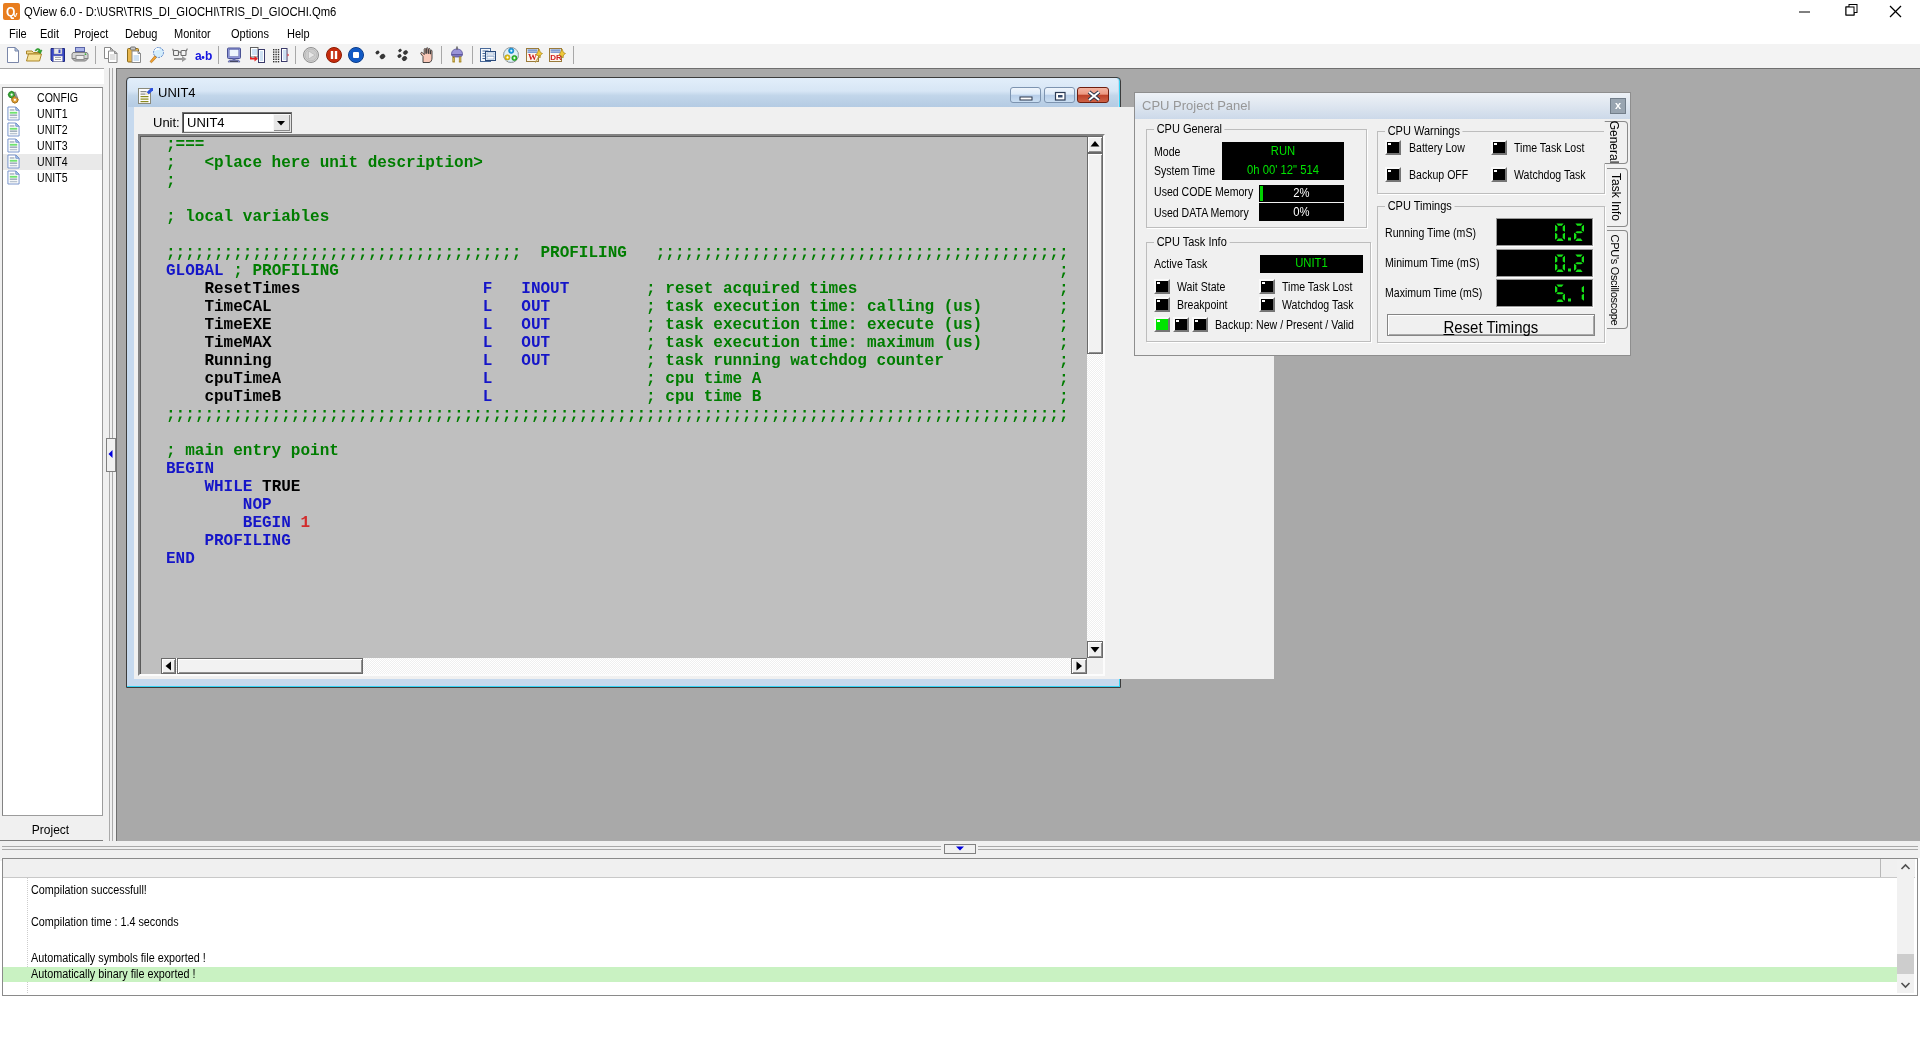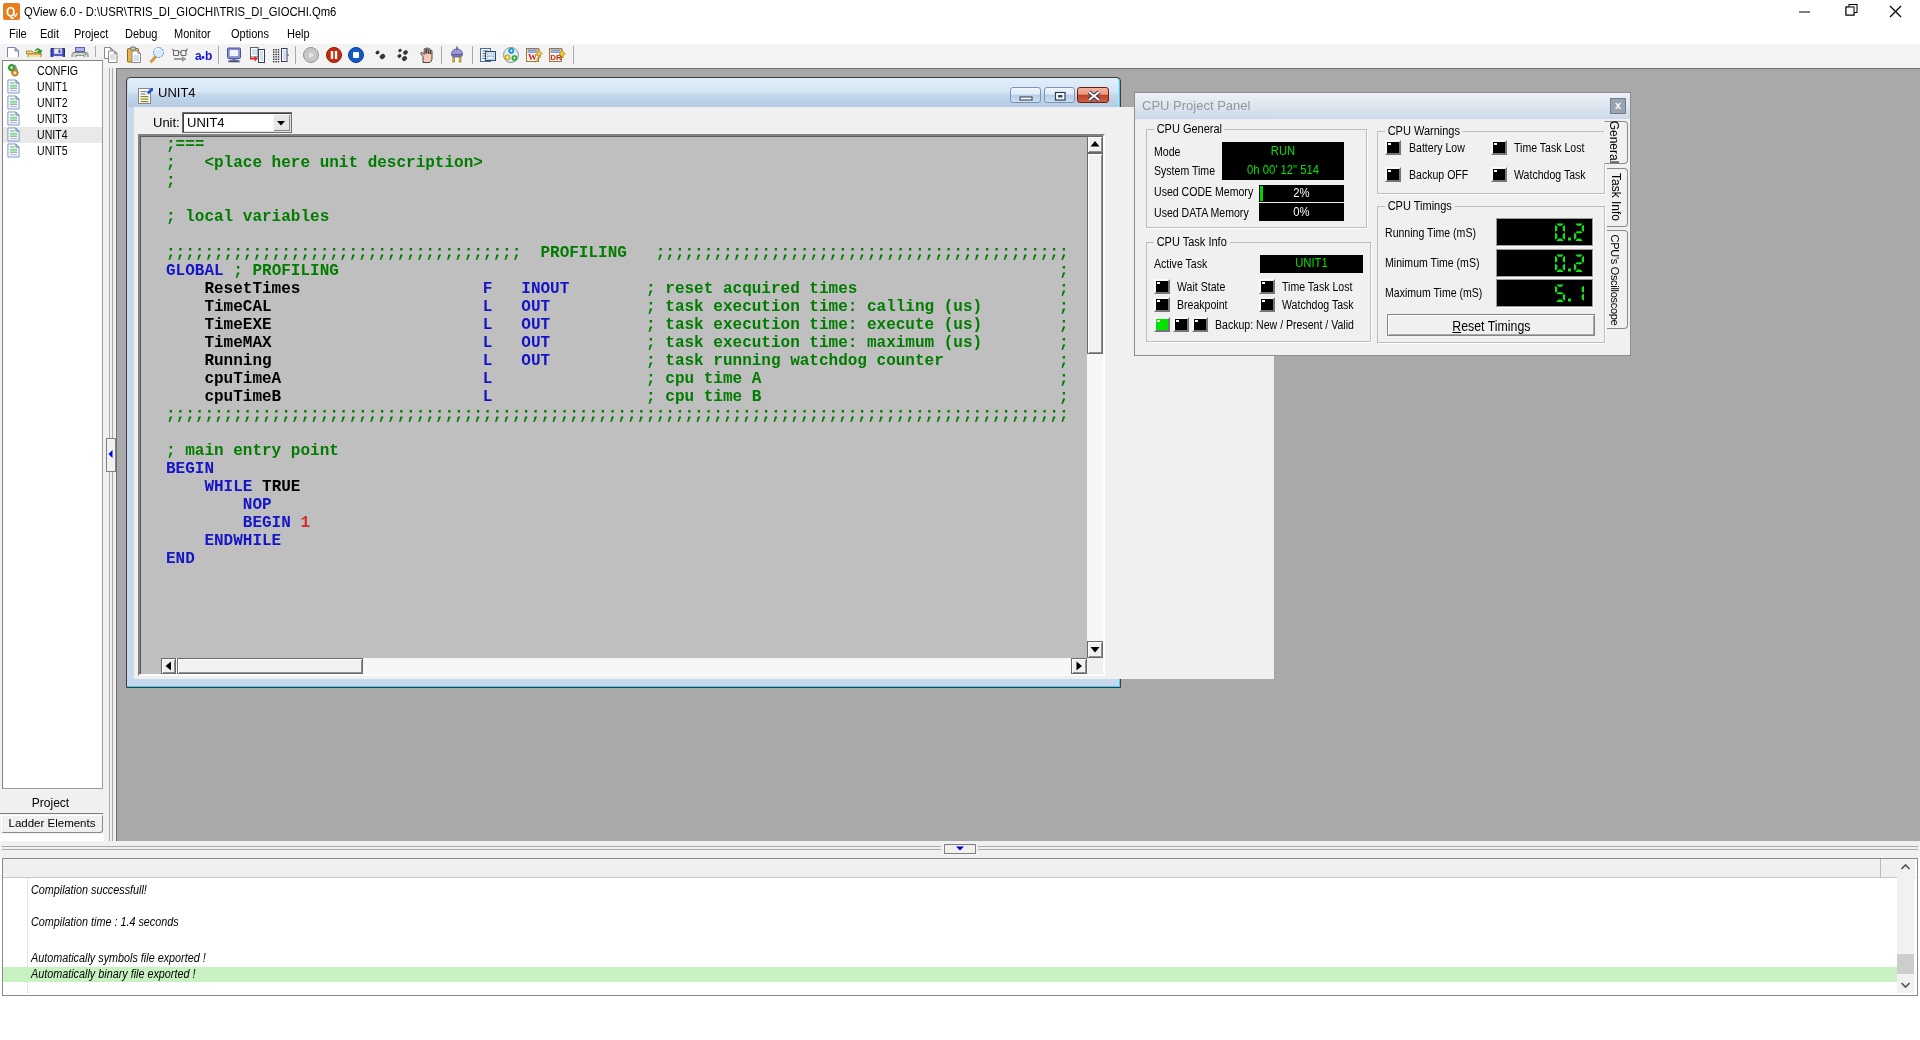--- a/index.html
+++ b/index.html
@@ -10,21 +10,21 @@
   
   #titlebar{left:0;top:0;width:1920px;height:24px;background:#ffffff;}
   #apptitle{left:24px;top:5px;font-size:12.5px;color:#000;transform:scaleX(0.9);transform-origin:0 0;}
   #menubar{left:0;top:24px;width:1920px;height:19px;background:#ffffff;}
   .menu{position:absolute;top:3px;font-size:12.5px;color:#000;transform:scaleX(0.88);transform-origin:0 0;}
   #toolbar{left:0;top:43px;width:1920px;height:25px;background:#f3f3f3;
            border-bottom:1px solid #a6a6a6;box-shadow:inset 0 1px 0 #ffffff;}
   .tsep{position:absolute;top:3px;width:1px;height:18px;background:#a8a8a8;}
   .ticon{position:absolute;top:3px;width:18px;height:18px;}
   
-  #leftcol{left:0;top:57px;width:104px;height:777px;background:#f0f0f0;}
+  #leftcol{left:0;top:84px;width:104px;height:777px;background:#f0f0f0;}
   #tree{position:absolute;left:2px;top:3px;width:99px;height:727px;background:#ffffff;
         border:1px solid #828282;border-right-color:#9c9c9c;border-bottom-color:#9c9c9c;}
   .trow{position:absolute;left:0;width:100%;height:16px;font-size:12px;color:#000;}
   .trow span{transform:scaleX(0.88);transform-origin:0 0;}
   .trow span{position:absolute;left:34px;top:1px;}
   .ticon16{position:absolute;left:4px;top:0px;width:13px;height:15px;}
   #projtab{position:absolute;left:0px;top:736px;width:101px;height:20px;font-size:12px;text-align:center;line-height:20px;}
   #projline{position:absolute;left:0px;top:756px;width:103px;height:1px;background:#7e7e7e;}
   #laddertab{position:absolute;left:1px;top:758px;width:100px;height:16px;background:#f0f0f0;
      border:1px solid #8b8b8b;border-top-color:#fff;border-left-color:#fff;border-radius:0 0 3px 3px;
@@ -92,29 +92,29 @@
   .lwhite{position:absolute;font-size:12.5px;color:#fff;transform:scaleX(0.9);}
   .led{position:absolute;width:16px;height:15px;background:#000;border:2px solid;
        border-color:#fafafa #757575 #757575 #fafafa;box-sizing:border-box;}
   .led::after{content:"";position:absolute;left:1px;top:1px;width:3px;height:2px;background:#fff;}
   .ledg{background:#00e400;}
   .lcd7{position:absolute;width:95px;height:26px;background:#000;border:1px solid #999;
        box-shadow:1px 1px 0 #fdfdfd;}
   .lcd7 svg{position:absolute;left:0;top:0;}
   #resetbtn{position:absolute;left:9px;top:106.5px;width:208px;height:22px;background:#f0f0f0;
        border:1px solid #858585;box-sizing:border-box;box-shadow:inset 1px 1px 0 #ffffff, inset -1px -1px 0 #a8a8a8;
-       font-size:14px;text-align:center;padding-top:3.5px;box-sizing:border-box;transform-origin:50% 0;}
+       font-size:17px;text-align:center;padding-top:3.5px;box-sizing:border-box;transform-origin:50% 0;}
   #resetbtn span{display:inline-block;transform:scaleX(0.88);}
   .vtab{position:absolute;width:21px;background:#f0f0f0;border:1px solid #8a8a8a;border-left:none;
        border-radius:0 4px 4px 0;box-sizing:border-box;}
   .vtab span{position:absolute;left:2px;top:50%;transform:translateY(-50%);
        writing-mode:vertical-rl;font-size:12px;color:#000;white-space:nowrap;}
   
   #hsplit{left:0;top:841px;width:1920px;height:17px;background:#f0f0f0;}
-  #logpanel{left:2px;top:858px;width:1914px;height:136px;background:#ffffff;border:1px solid #8a8a8a;font-style:italic;}
+  #logpanel{left:2px;top:858px;width:1914px;height:136px;background:#ffffff;border:1px solid #8a8a8a;}
   #buildtabs{left:0;top:994px;width:1920px;height:23px;background:#f0f0f0;}
   #statusbar{left:0;top:1017px;width:1920px;height:23px;background:#f0f0f0;box-shadow:inset 0 1px 0 #e2e2e2;}
 
   #logsb{position:absolute;left:1894px;top:0;width:17px;height:134px;background:#f1f1f1;}
   .wsbtn{position:absolute;left:0;width:17px;height:17px;background:#f1f1f1;}
   #bltab{position:absolute;left:2px;top:2px;width:82px;height:21px;background:#f0f0f0;
      border:1px solid #9a9a9a;border-top:none;border-radius:0 0 4px 4px;box-sizing:border-box;}
   .ssep{position:absolute;top:2px;width:1px;height:19px;background:#b0b0b0;}
   .stxt{position:absolute;top:5px;font-size:12px;color:#000;transform:scaleX(0.9);transform-origin:0 0;white-space:pre;}
 </style>
@@ -519,21 +519,21 @@
     Running                      <i class="k">L</i>   <i class="k">OUT</i>          <i class="c">; task running watchdog counter</i>            <i class="c">;</i>
     cpuTimeA                     <i class="k">L</i>                <i class="c">; cpu time A</i>                               <i class="c">;</i>
     cpuTimeB                     <i class="k">L</i>                <i class="c">; cpu time B</i>                               <i class="c">;</i>
 <i class="c">;;;;;;;;;;;;;;;;;;;;;;;;;;;;;;;;;;;;;;;;;;;;;;;;;;;;;;;;;;;;;;;;;;;;;;;;;;;;;;;;;;;;;;;;;;;;;;</i>
 
 <i class="c">; main entry point</i>
 <i class="k">BEGIN</i>
     <i class="k">WHILE</i> TRUE
         <i class="k">NOP</i>
         <i class="k">BEGIN</i> <i class="n">1</i>
-    <i class="k">ENDWHILE</i>
+    <i class="k">PROFILING</i>
 <i class="k">END</i></pre>
           <div id="vsb">
             <div class="sbtn" style="left:0;top:0">
                 <svg width="16" height="17">
                   <polygon points="8,5 12.5,10.5 3.5,10.5" fill="#000"></polygon>
                 </svg>
               </div>
             <div class="sthumb" style="left:0;top:16.5px;width:14px;height:199px"></div>
             <div class="sbtn" style="left:0;top:504.5px">
                 <svg width="16" height="17">

